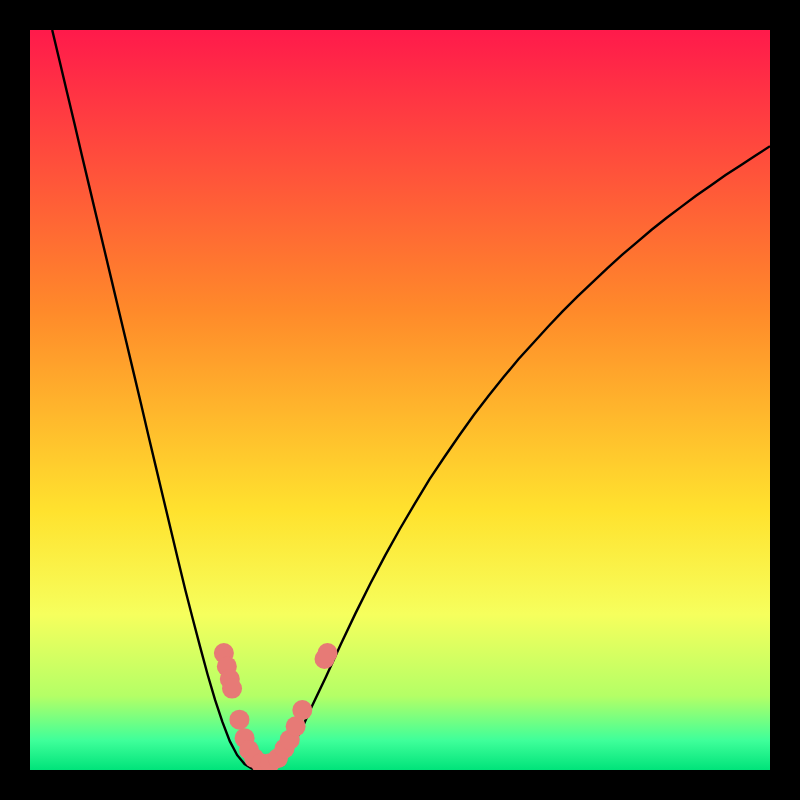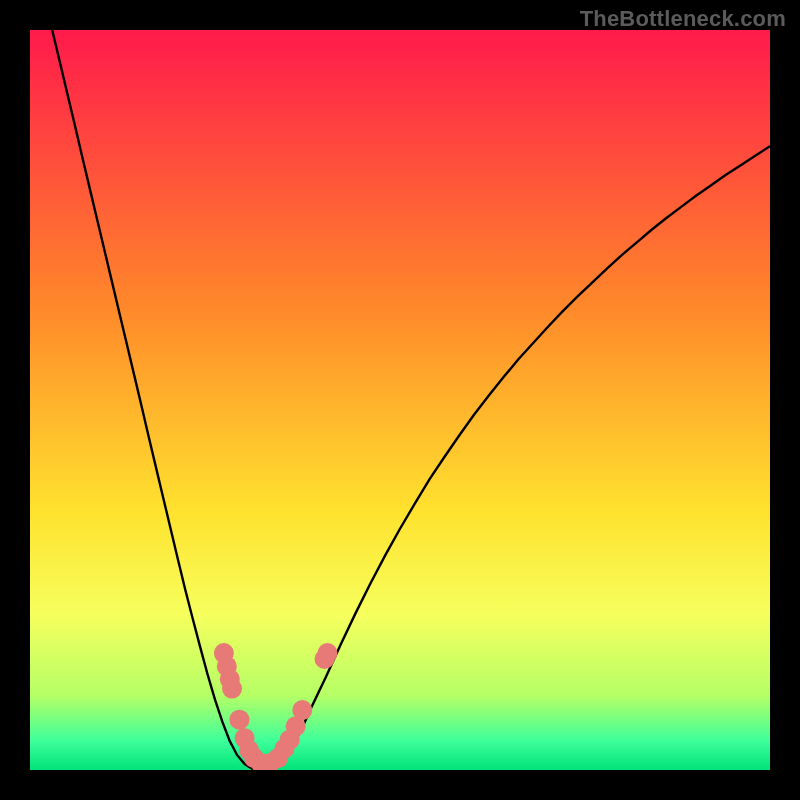--- a/index.html
+++ b/index.html
@@ -31,21 +31,20 @@
     color: #5b5b5b;
     font-size: 22px;
     font-weight: 600;
     letter-spacing: 0.2px;
   }
 </style>
 </head>
 <body>
 
 <div class="frame">
-  <div class="attribution">TheBottleneck.com</div>
   <div class="plot-area">
     <svg id="chart-svg" viewBox="0 0 740 740" width="740" height="740" preserveAspectRatio="none">
       <defs>
         <linearGradient id="bg-grad" x1="0" y1="0" x2="0" y2="1">
           <stop id="g0" offset="0%" stop-color="#ff1a4b"></stop>
           <stop id="g1" offset="38%" stop-color="#ff8a2a"></stop>
           <stop id="g2" offset="65%" stop-color="#ffe22e"></stop>
           <stop id="g3" offset="79%" stop-color="#f6ff5d"></stop>
           <stop id="g4" offset="90%" stop-color="#b4ff66"></stop>
           <stop id="g5" offset="96%" stop-color="#3fff9a"></stop>

